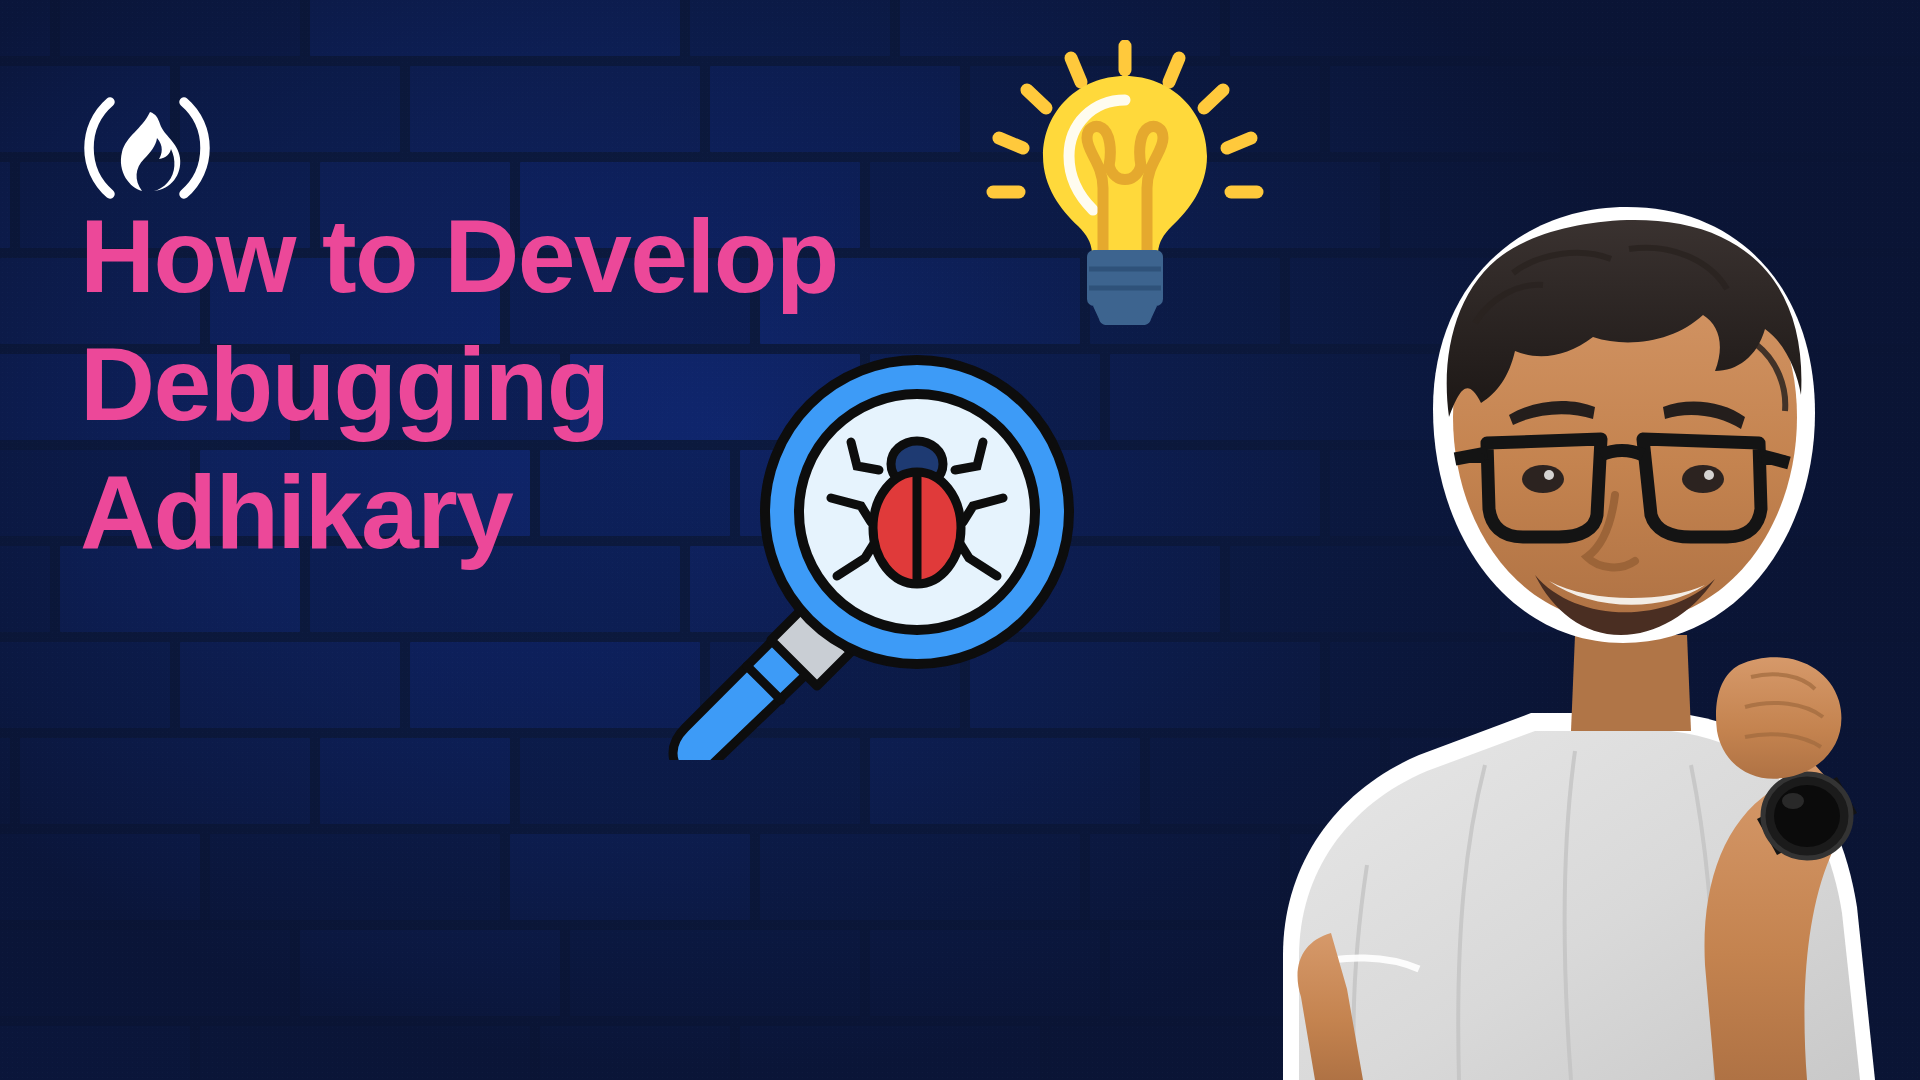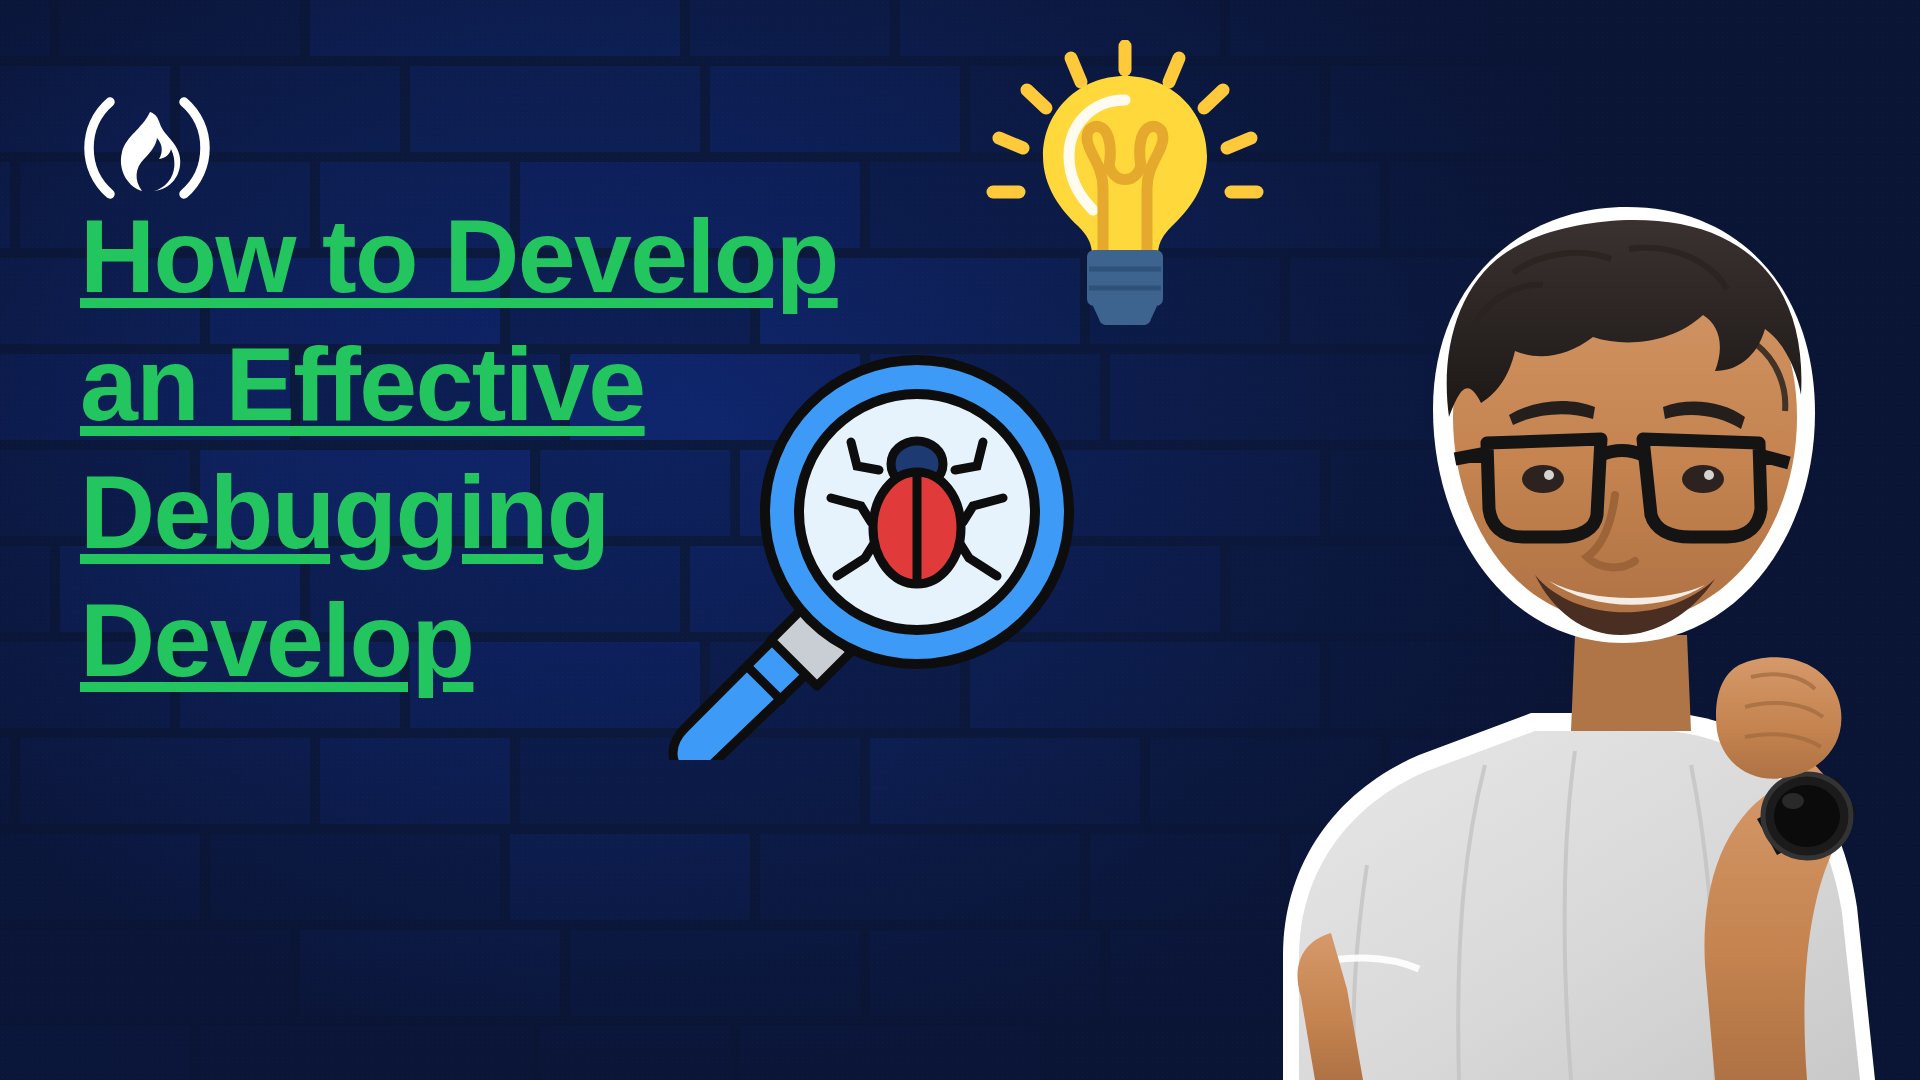--- a/index.html
+++ b/index.html
@@ -30,24 +30,23 @@
     background-image:radial-gradient(rgba(120,150,220,.12) 0.7px, transparent 0.8px);
     background-size:5px 5px;
   }
 
   
   .logo{ position:absolute; left:72px; top:96px; width:150px; height:104px; }
 
   
   .headline{
     position:absolute; left:80px; top:192px; width:940px;
-    color:#22c55e; font-weight:700;
+    color:#ec4899; font-weight:700;
     font-size:104px; line-height:128px;
     letter-spacing:-1.6px;
-    text-decoration:underline;
   }
   .headline .ln{ display:block; white-space:nowrap; }
   .byline{
     position:absolute; left:82px; top:880px;
     color:#FFFFFF; font-weight:700;
     font-size:58px; line-height:72px; letter-spacing:-0.6px;
   }
 
   
   .bulb{ position:absolute; left:975px; top:40px; width:300px; height:290px; }
@@ -186,23 +185,22 @@
       <path d="M112 6 C140 30 140 74 112 98" stroke="#FFFFFF" stroke-width="9.5" stroke-linecap="round" fill="none"></path>
       <path d="M78 16 C70 33 54 40 50 56 C45 76 58 92 70 95 C62 84 63 72 72 63
                C78 57 84 50 85 42 C92 50 90 58 87 63 C94 62 98 58 99 53
                C104 63 104 77 96 86 C92 91 86 94 82 95 C99 93 110 79 108 62
                C106 46 92 40 88 28 C86 22 84 18 78 16 Z" fill="#FFFFFF"></path>
     </svg>
   </div>
 
   <div class="headline">
     <span class="ln">How to Develop</span>
-    <span class="ln">an Effective</span>
     <span class="ln">Debugging</span>
-    <span class="ln">Develop</span>
+    <span class="ln">Adhikary</span>
   </div>
 
 
   <div class="bulb">
     <svg viewBox="0 0 300 290" width="300" height="290" aria-hidden="true">
       <g stroke="#FFC93C" stroke-width="13" stroke-linecap="round" fill="none">
         <line x1="150" y1="6" x2="150" y2="30"></line>
         <line x1="96" y1="18" x2="106" y2="42"></line>
         <line x1="52" y1="50" x2="71" y2="68"></line>
         <line x1="24" y1="98" x2="48" y2="108"></line>

